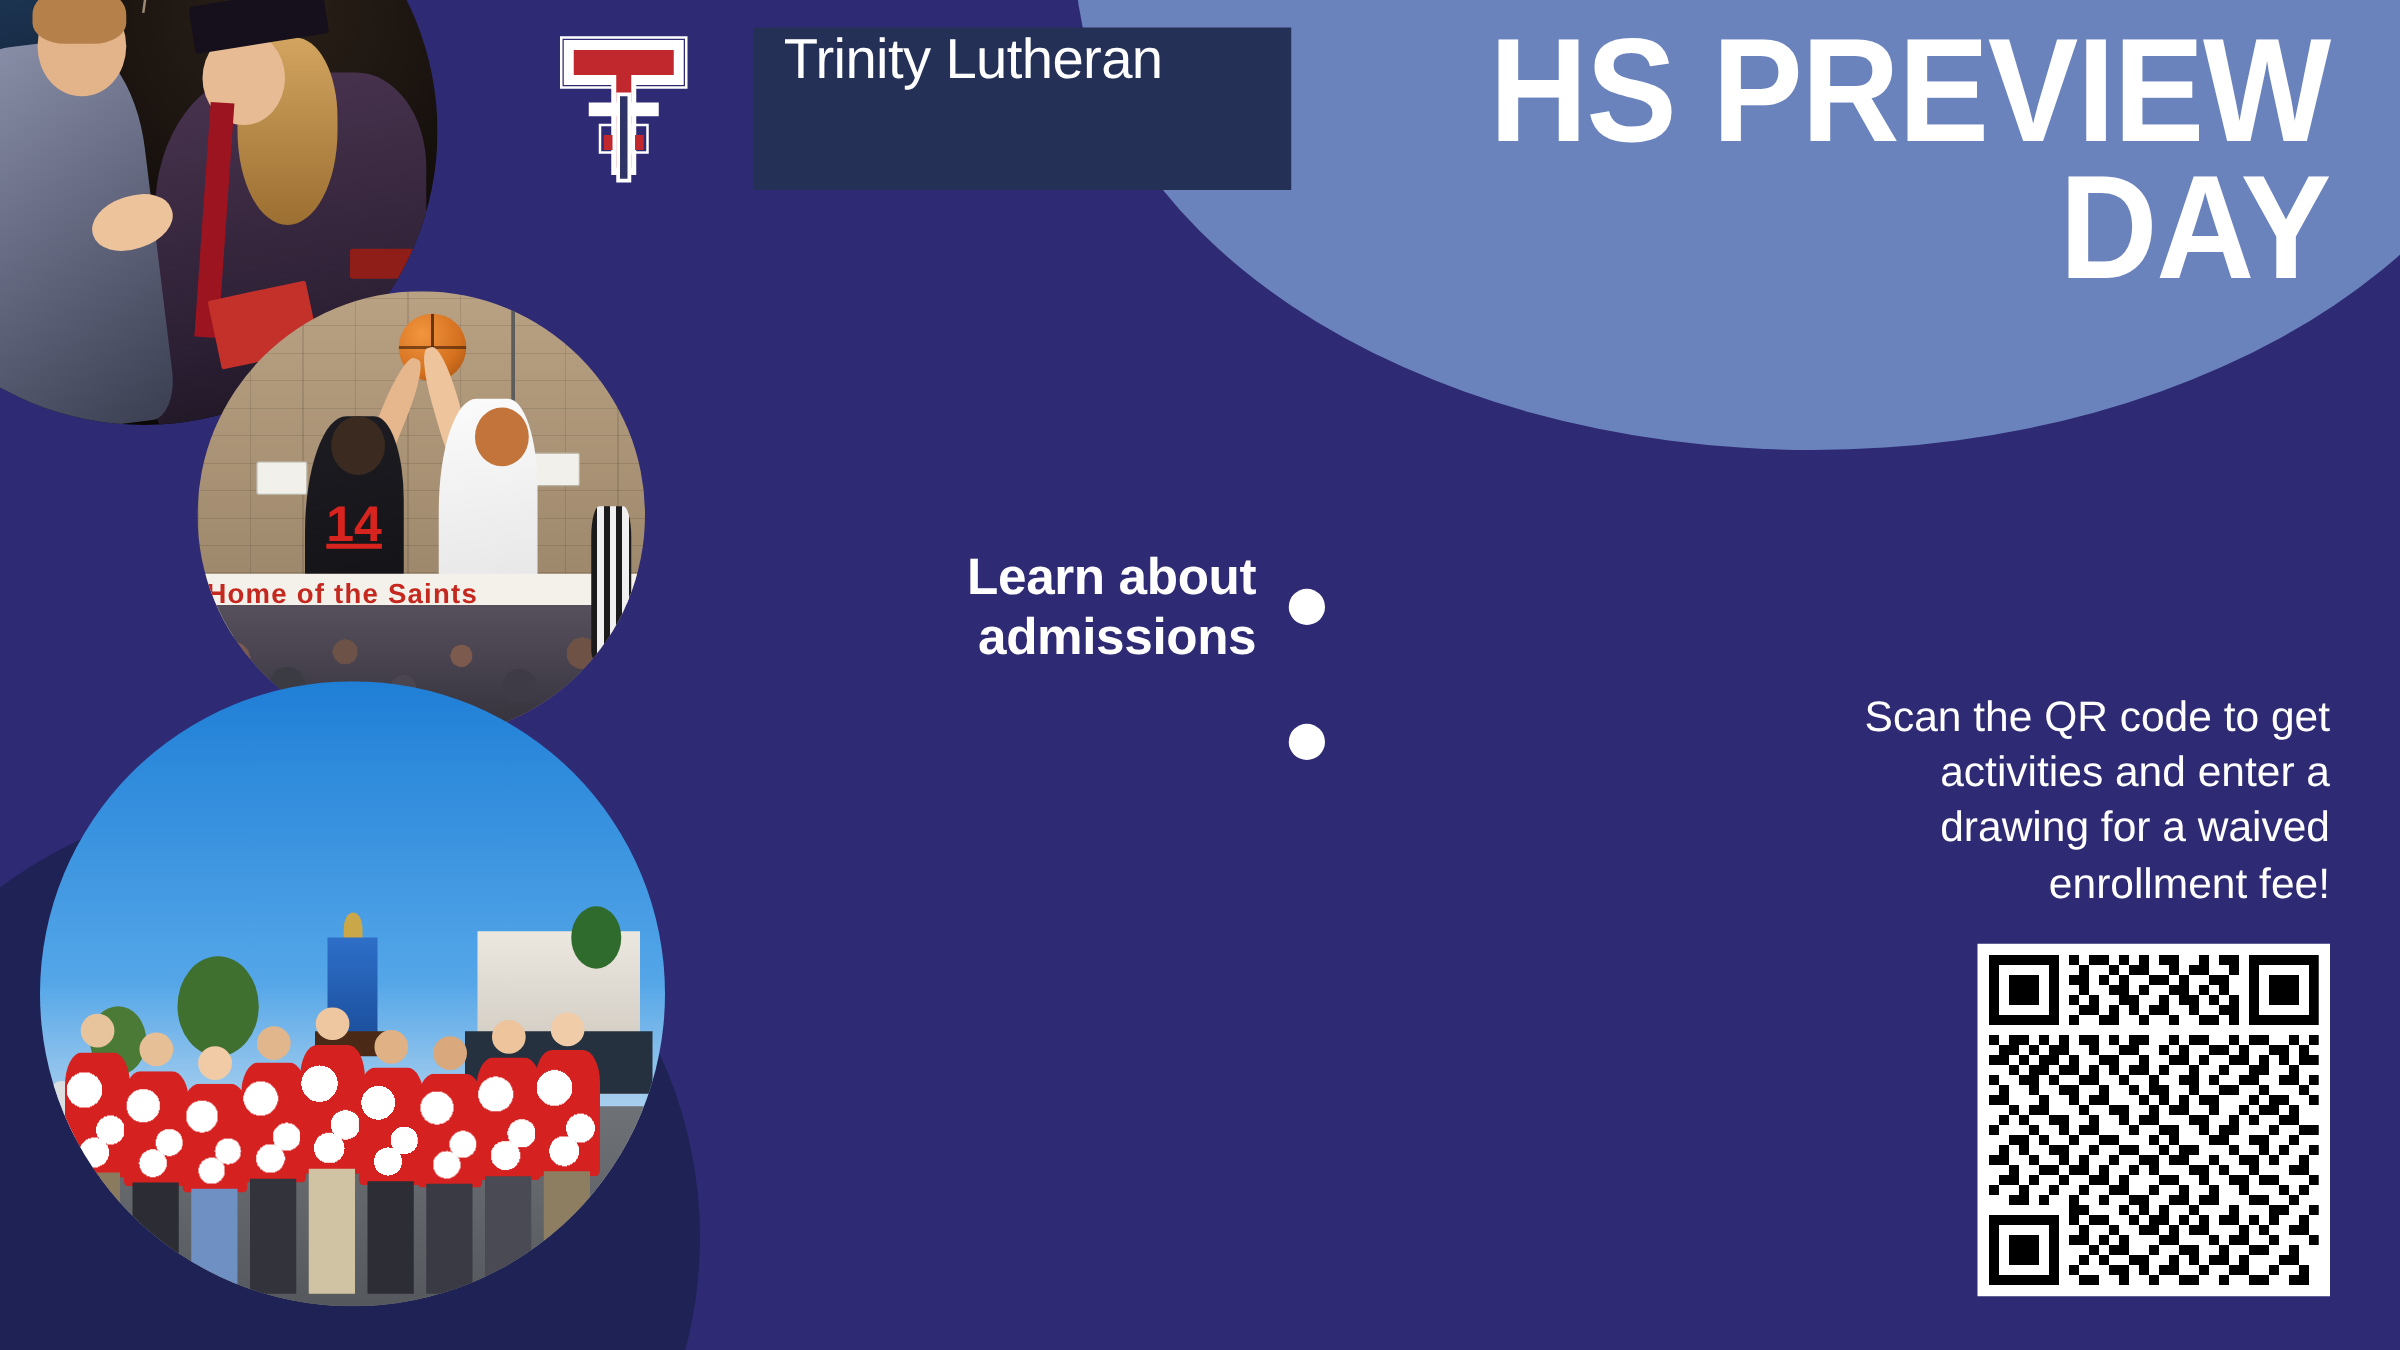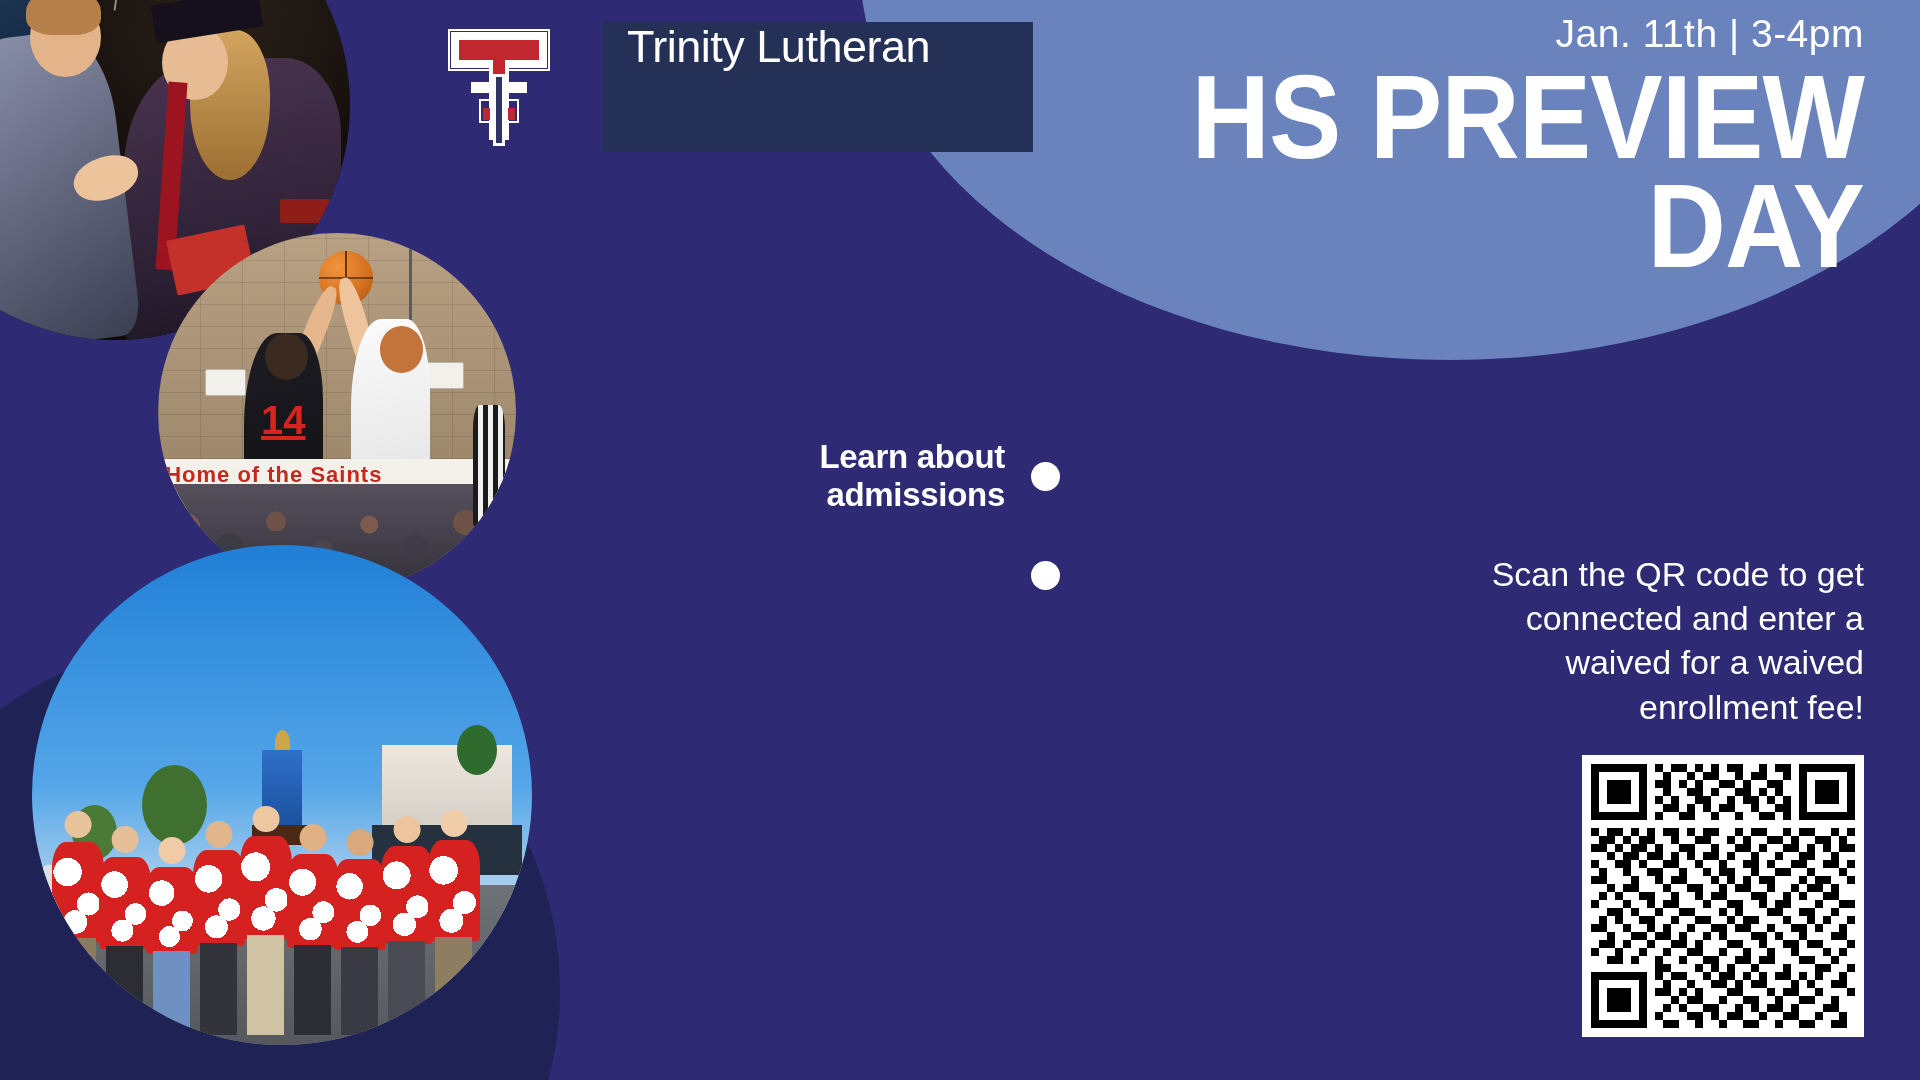--- a/index.html
+++ b/index.html
@@ -171,21 +171,21 @@
       transform:scaleX(.92);transform-origin:right center;margin-top:8px;}
   .hdr-title-2{color:#ffffff;font-weight:bold;font-size:118px;line-height:.95;
       letter-spacing:-1px;font-family:"Liberation Sans",sans-serif;
       transform:scaleX(.92);transform-origin:right center;}
 
   
   .bullets{position:absolute;left:640px;top:438px;width:420px;}
   .bullet-row{display:flex;align-items:center;justify-content:flex-end;
       margin-bottom:46px;}
   .bullet-row:last-child{margin-bottom:0;}
-  .bullet-text{color:#ffffff;font-weight:bold;font-size:33px;line-height:1.16;
+  .bullet-text{color:#ffffff;font-weight:bold;font-size:41px;line-height:1.16;
       text-align:right;font-family:"Liberation Sans",sans-serif;
       letter-spacing:-.3px;}
   .bullet-dot{width:29px;height:29px;border-radius:50%;background:#ffffff;
       margin-left:26px;flex:none;}
 
   
   .qr-block{position:absolute;right:56px;top:552px;width:420px;text-align:right;}
   .qr-text{color:#ffffff;font-size:34px;line-height:1.30;text-align:right;
       font-family:"Liberation Sans",sans-serif;font-weight:400;}
   .qr-wrap{margin-top:26px;display:flex;justify-content:flex-end;}
@@ -317,37 +317,36 @@
       <rect x="36" y="86" width="7" height="12" fill="#C1282D"></rect>
       <rect x="61" y="86" width="7" height="12" fill="#C1282D"></rect>
     </svg>
   </div>
 
   <div class="name-plate">
     <div>Trinity Lutheran</div>
   </div>
 
   <div class="hdr">
-    <div class="hdr-date">Jan. 11th | 3-4pm</div>
     <div class="hdr-title">HS PREVIEW</div>
     <div class="hdr-title-2">DAY</div>
   </div>
 
   <div class="bullets">
     <div class="bullet-row">
       <div class="bullet-text">Learn about admissions</div>
       <div class="bullet-dot"></div>
     </div>
     <div class="bullet-row">
       <div class="bullet-dot"></div>
     </div>
   </div>
 
   <div class="qr-block">
-    <div class="qr-text">Scan the QR code to get connected and enter a waived for a waived enrollment fee!</div>
+    <div class="qr-text">Scan the QR code to get activities and enter a drawing for a waived enrollment fee!</div>
     <div class="qr-wrap">
       <div class="qr-code">
         <svg viewBox="0 0 33 33" shape-rendering="crispEdges" xmlns="http://www.w3.org/2000/svg">
           <rect width="33" height="33" fill="#ffffff"></rect>
           <g fill="#000000">
             <path d="M0 0h7v7h-7z"></path>
               <path d="M1 1h5v5h-5z" fill="#ffffff"></path>
               <path d="M2 2h3v3h-3z"></path>
             <path d="M26 0h7v7h-7z"></path>
               <path d="M27 1h5v5h-5z" fill="#ffffff"></path>

